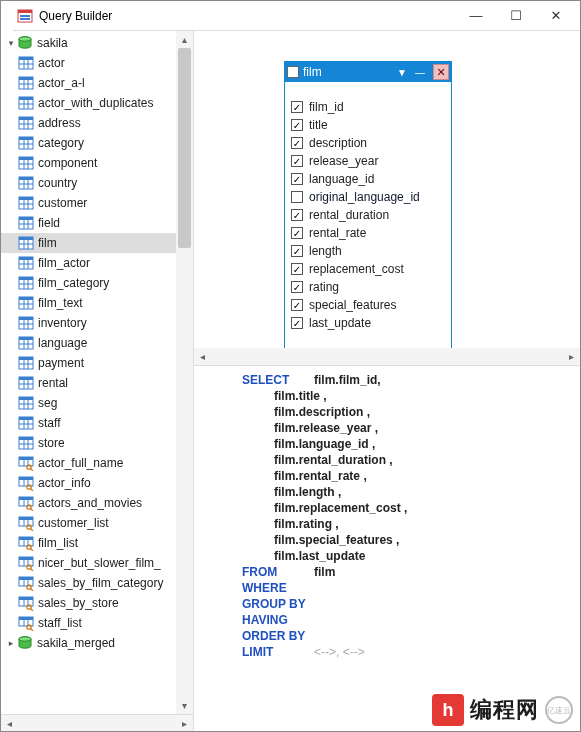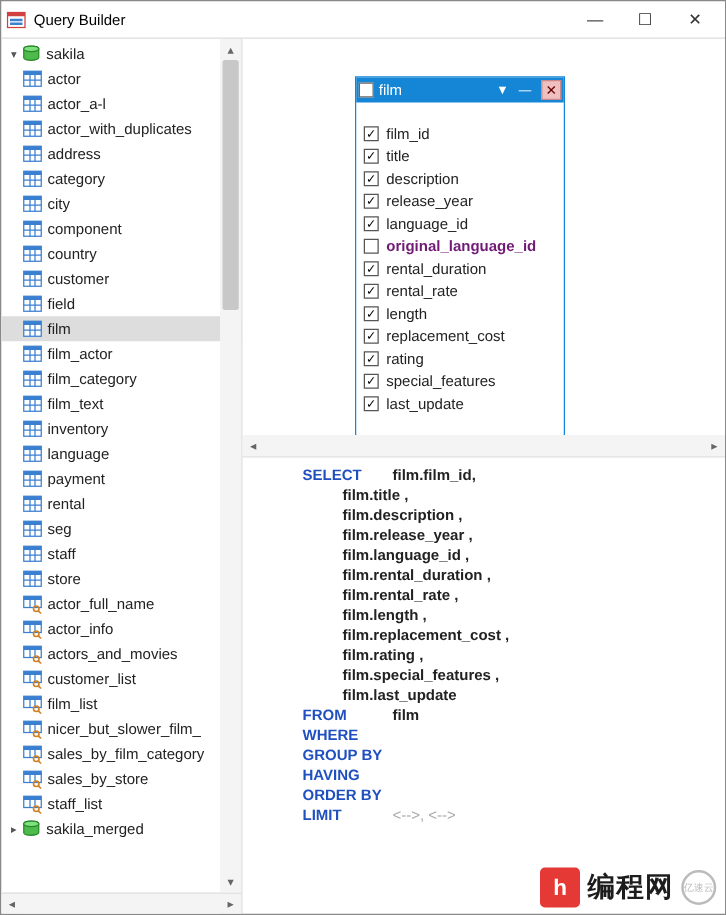--- a/index.html
+++ b/index.html
@@ -1,18 +1,18 @@
 <!DOCTYPE html>
 <html><head>
 <meta charset="utf-8">
 <style>
 * { box-sizing: border-box; margin: 0; padding: 0; }
 body { font-family: "Segoe UI", Tahoma, sans-serif; font-size: 12px; background: #fff; width: 581px; height: 732px; overflow: hidden; }
 .window { width: 581px; height: 732px; border: 1px solid #888; display: flex; flex-direction: column; background: #fff; }
-.titlebar { height: 30px; display: flex; align-items: center; padding: 0 4px; border-bottom: 1px solid #ddd; }
+.titlebar { height: 30px; display: flex; align-items: center; padding: 0 4px; border-bottom: 1px solid #ddd; margin-left: 12px; }
 .titlebar .icon { width: 16px; height: 16px; margin-right: 6px; }
 .titlebar .title { flex: 1; font-size: 12px; }
 .titlebar .win-btn { width: 40px; height: 28px; display: inline-flex; align-items: center; justify-content: center; color: #333; font-size: 13px; }
 .body { flex: 1; display: flex; overflow: hidden; }
 .sidebar { width: 193px; border-right: 1px solid #ddd; position: relative; overflow: hidden; display: flex; flex-direction: column; }
 .tree { flex: 1; overflow-y: auto; overflow-x: hidden; padding: 2px 0; }
 .tree-item { display: flex; align-items: center; height: 20px; padding-left: 4px; white-space: nowrap; cursor: default; }
 .tree-item.selected { background: #ddd; }
 .tree-item .caret { width: 12px; text-align: center; color: #555; font-size: 9px; }
 .tree-item .icon { width: 16px; height: 16px; margin-right: 4px; display: inline-flex; align-items: center; justify-content: center; }
@@ -35,21 +35,21 @@
 .table-box-header { height: 20px; background: #1586d6; color: #fff; display: flex; align-items: center; padding: 0 2px; }
 .table-box-header .chk { width: 12px; height: 12px; background: #fff; border: 1px solid #666; margin-right: 4px; }
 .table-box-header .tname { flex: 1; font-size: 12px; }
 .table-box-header .dd { color: #fff; font-size: 10px; padding: 0 4px; }
 .table-box-header .closebox { width: 16px; height: 16px; background: #f0c0c0; color: #600; display: inline-flex; align-items: center; justify-content: center; font-size: 11px; border: 1px solid #c88; margin-left: 4px; }
 .table-fields { padding: 16px 0; }
 .field-row { display: flex; align-items: center; height: 18px; padding: 0 6px; }
 .field-row .cb { width: 12px; height: 12px; border: 1px solid #555; margin-right: 6px; display: inline-flex; align-items: center; justify-content: center; font-size: 10px; color: #000; }
 .field-row .cb.checked::after { content: "✓"; }
 .field-row .fname { font-size: 12px; color: #222; }
-.field-row.unchecked .fname { color: #701a75; font-weight: bold; }
+.field-row.unchecked .fname { color: #0f172a; }
 .sql-line { display: flex; }
 .kw { color: #2050c0; font-weight: bold; width: 72px; margin-left: 40px; }
 .gray-hint { color: #aaa; cursor: pointer; }
 .col { color: #222; font-weight: bold; }
 .sql-indent { margin-left: 72px; }
 .db-icon svg, .tbl-icon svg, .view-icon svg, .app-icon svg { display: block; }
 .watermark { position: absolute; right: 8px; bottom: 6px; display: flex; align-items: center; gap: 6px; }
 .wm-badge { width:32px; height:32px; background:#e43934; border-radius:4px; display:flex; align-items:center; justify-content:center; color:#fff; font-weight:bold; font-size:18px; }
 .wm-txt { font-size: 22px; font-weight: 700; color: #1d1d1d; letter-spacing: 1px; }
 .wm-img { width:28px; height:28px; border:2px solid #bbb; border-radius:50%; display:flex; align-items:center; justify-content:center; color:#bbb; font-size:8px; }
@@ -155,33 +155,20 @@
             <span class="caret"></span>
             <span class="icon">
               <svg width="16" height="16">
                 <rect x="1" y="2" width="14" height="12" fill="#fff" stroke="#3a7fd0"></rect>
                 <rect x="1" y="2" width="14" height="3" fill="#3a7fd0"></rect>
                 <line x1="6" y1="5" x2="6" y2="14" stroke="#3a7fd0"></line>
                 <line x1="10" y1="5" x2="10" y2="14" stroke="#3a7fd0"></line>
                 <line x1="1" y1="9" x2="15" y2="9" stroke="#3a7fd0"></line>
               </svg>
             </span>
-            <span class="label">city</span>
-          </div>
-          <div class="tree-item indent1">
-            <span class="caret"></span>
-            <span class="icon">
-              <svg width="16" height="16">
-                <rect x="1" y="2" width="14" height="12" fill="#fff" stroke="#3a7fd0"></rect>
-                <rect x="1" y="2" width="14" height="3" fill="#3a7fd0"></rect>
-                <line x1="6" y1="5" x2="6" y2="14" stroke="#3a7fd0"></line>
-                <line x1="10" y1="5" x2="10" y2="14" stroke="#3a7fd0"></line>
-                <line x1="1" y1="9" x2="15" y2="9" stroke="#3a7fd0"></line>
-              </svg>
-            </span>
             <span class="label">component</span>
           </div>
           <div class="tree-item indent1">
             <span class="caret"></span>
             <span class="icon">
               <svg width="16" height="16">
                 <rect x="1" y="2" width="14" height="12" fill="#fff" stroke="#3a7fd0"></rect>
                 <rect x="1" y="2" width="14" height="3" fill="#3a7fd0"></rect>
                 <line x1="6" y1="5" x2="6" y2="14" stroke="#3a7fd0"></line>
                 <line x1="10" y1="5" x2="10" y2="14" stroke="#3a7fd0"></line>

